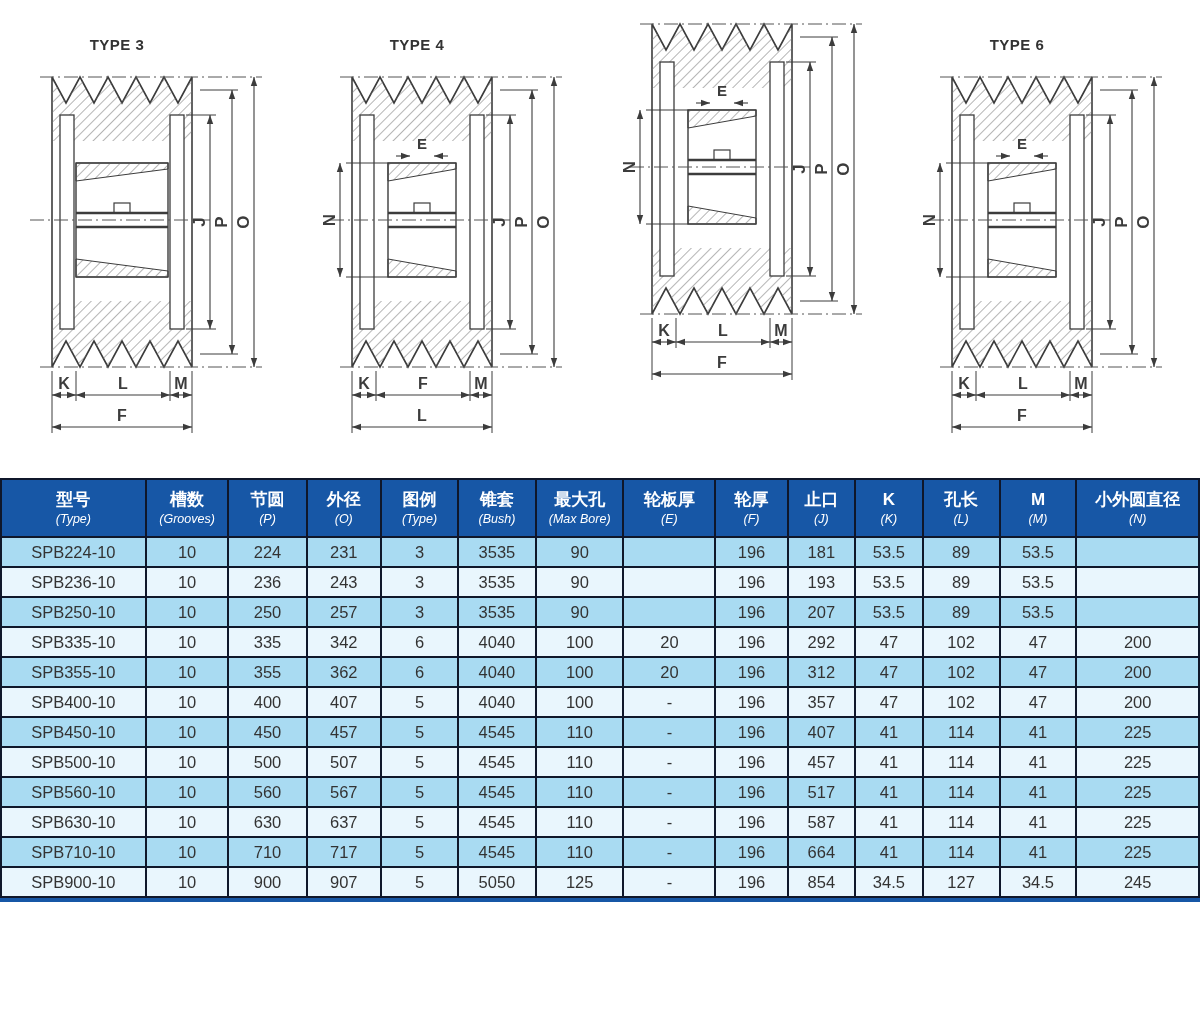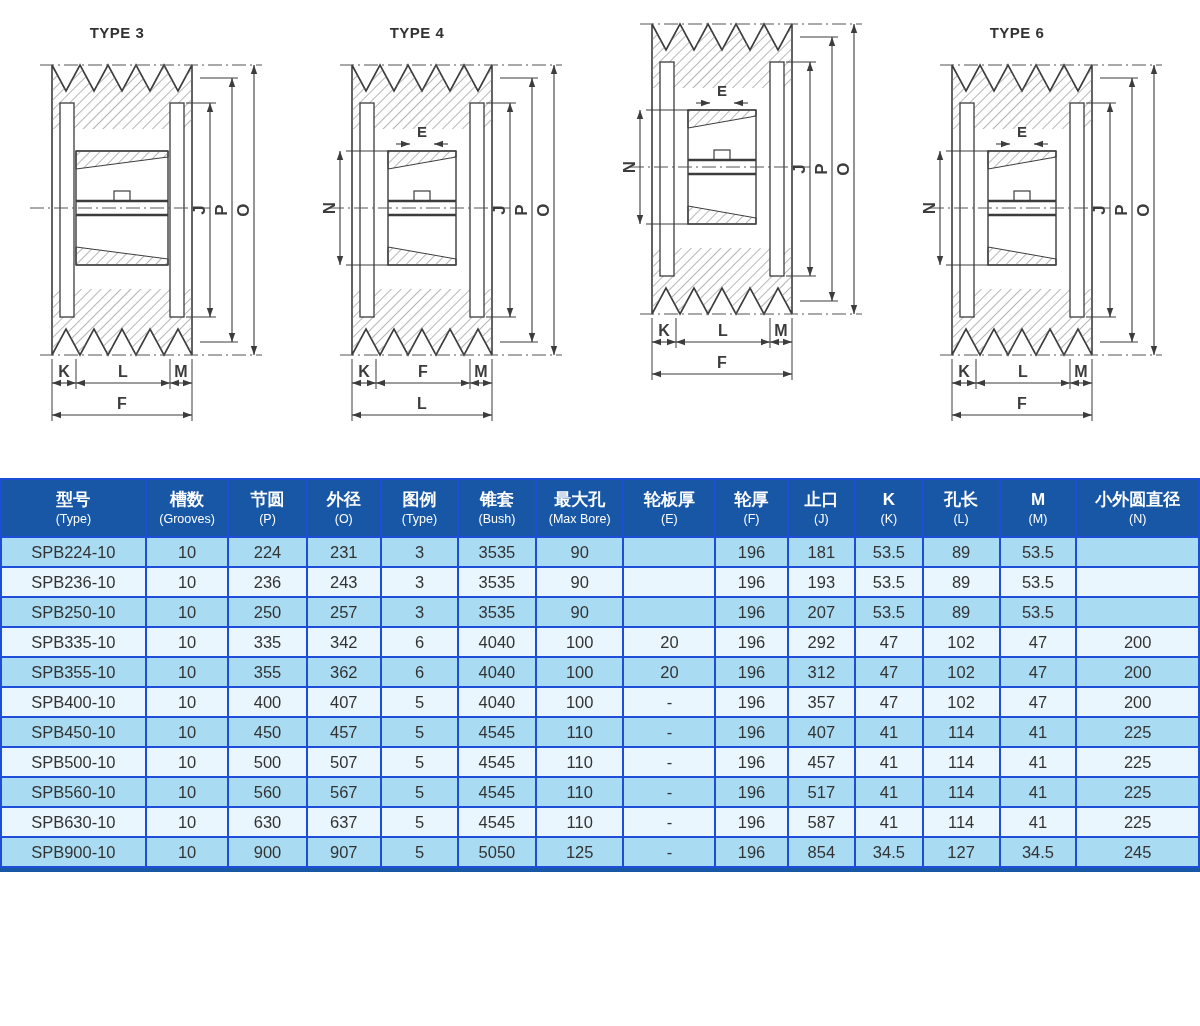--- a/index.html
+++ b/index.html
@@ -5,36 +5,36 @@
   * { margin:0; padding:0; box-sizing:border-box; }
   html,body { background:#fff; }
   .page {
     width:1200px; height:1026px; margin:0 auto; background:#fff;
     font-family:"Liberation Sans", sans-serif; overflow:hidden;
   }
   
   .diagrams { display:flex; width:1200px; height:478px; }
   .diagram { width:25%; height:478px; }
   .diagram figcaption {
-    margin-top:24px; padding-right:22%; text-align:center;
+    margin-top:36px; padding-right:22%; text-align:center;
     font-size:15px; font-weight:bold; color:#333; letter-spacing:.5px;
   }
   .diagram svg { display:block; margin:2px auto 0 auto; }
   
   .spec-table-wrap { width:1200px; border-bottom:4px solid var(--hdr,#1757a6); }
   table.spec {
     width:1200px; border-collapse:separate; border-spacing:2px;
-    table-layout:fixed; background:#1d4ed8;
+    table-layout:fixed; background:#0f172a;
   }
   table.spec th {
     background:var(--hdr,#1757a6); color:#fff; height:56px;
     text-align:center; vertical-align:middle; font-weight:normal;
   }
   table.spec th .zh { font-size:17px; font-weight:bold; line-height:1.25; }
-  table.spec th .en { font-size:12.5px; line-height:1.2; margin-top:1px; }
+  table.spec th .en { font-size:12.5px; line-height:1.2; margin-top:1px;font-style:italic; }
   table.spec td {
     height:28px; text-align:center; vertical-align:middle;
     font-size:16.5px; color:#333;
   }
   table.spec tbody tr:nth-child(odd) td  { background:var(--rowOdd,#a9dbf2); }
   table.spec tbody tr:nth-child(even) td { background:var(--rowEven,#e9f6fd); }
 </style>
 </head>
 <body>
 
@@ -548,20 +548,36 @@
             <td>110</td>
             <td>-</td>
             <td>196</td>
             <td>587</td>
             <td>41</td>
             <td>114</td>
             <td>41</td>
             <td>225</td>
           </tr>
           <tr>
+            <td>SPB710-10</td>
+            <td>10</td>
+            <td>710</td>
+            <td>717</td>
+            <td>5</td>
+            <td>4545</td>
+            <td>110</td>
+            <td>-</td>
+            <td>196</td>
+            <td>664</td>
+            <td>41</td>
+            <td>114</td>
+            <td>41</td>
+            <td>225</td>
+          </tr>
+          <tr>
             <td>SPB900-10</td>
             <td>10</td>
             <td>900</td>
             <td>907</td>
             <td>5</td>
             <td>5050</td>
             <td>125</td>
             <td>-</td>
             <td>196</td>
             <td>854</td>

